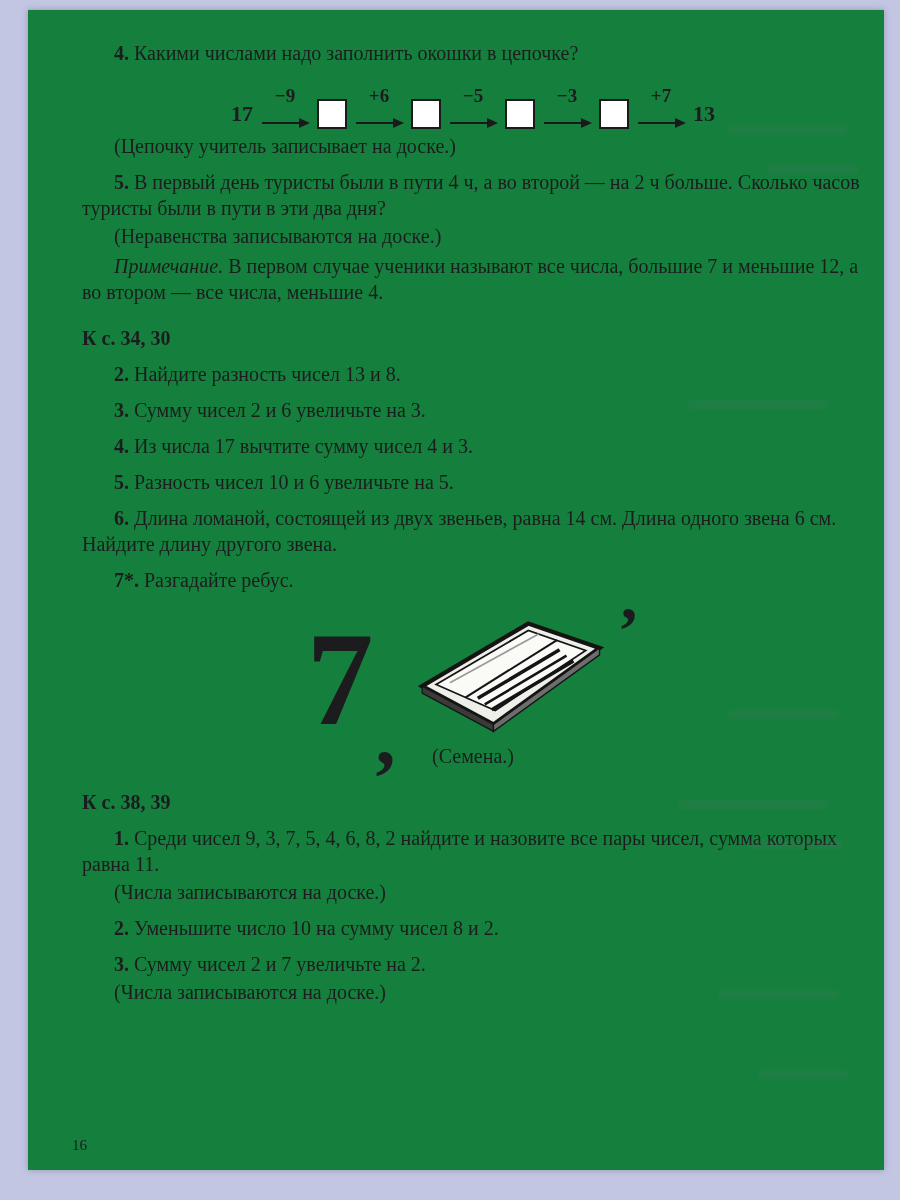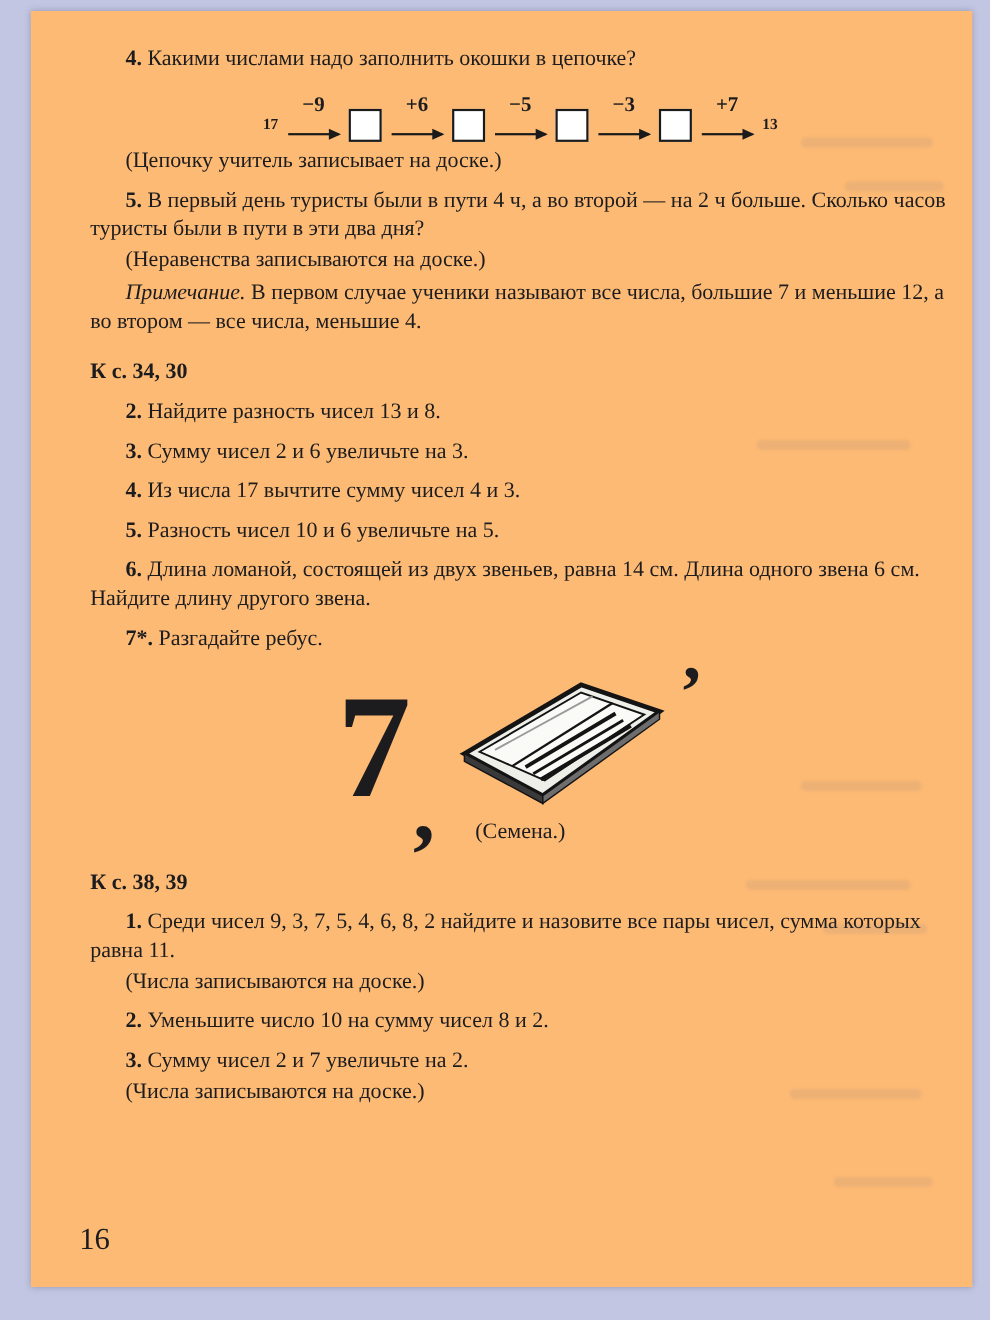--- a/index.html
+++ b/index.html
@@ -7,42 +7,42 @@
   body {
     position: relative;
     background: #c2c6e2;
     font-family: "Liberation Serif", serif;
     color: #1c1c1e;
     overflow: hidden;
   }
   .page {
     position: absolute;
     left: 28px; top: 10px; right: 16px; bottom: 30px;
-    background: #fdba74;
+    background: #15803d;
     overflow: hidden;
     box-shadow: 0 0 6px rgba(60,60,90,.35);
   }
   .content {
     padding: 30px 20px 0 54px;
     font-size: 20px;
     line-height: 1.3;
   }
   .item { text-indent: 32px; margin-top: 10px; }
   .note { text-indent: 32px; margin-top: 2px; }
   .remark { text-indent: 32px; margin-top: 4px; }
   .sec-heading { font-weight: 700; margin: 20px 0 2px; }
   b { font-weight: 700; }
   i { font-style: italic; }
 
   
   .chain {
     display: flex; align-items: center; justify-content: center;
     gap: 9px; padding-top: 27px; margin: 6px 0 4px;
   }
-  .chain-num { font-weight: 700; font-size: 14px; }
+  .chain-num { font-weight: 700; font-size: 22px; }
   .step { position: relative; display: inline-block; height: 13px; }
   .op {
     position: absolute; bottom: 16px; left: 50%; transform: translateX(-50%);
     font-weight: 700; font-size: 19px; line-height: 1; white-space: nowrap;
   }
   .arrow {
     display: inline-block; width: 46px; height: 2.6px;
     background: #1a1a1a; position: relative; vertical-align: middle;
   }
   .arrow::after {
@@ -76,22 +76,22 @@
     transform: translateY(12px); margin: 0 14px 0 2px;
   }
   .rebus-case { display: inline-block; transform: translateY(6px); }
   .rebus-apostrophe {
     display: inline-block; font-weight: 700; font-size: 66px; line-height: 1;
     align-self: flex-start; transform: translateY(-10px); margin-left: 8px;
   }
   .rebus-caption { text-align: center; margin-top: 8px; }
 
   .page-number {
-    position: absolute; left: 44px; bottom: 27px;
-    font-size: 28px;
+    position: absolute; left: 44px; bottom: 16px;
+    font-size: 15px;
   }
 
   
   .bleed {
     position: absolute; height: 9px; border-radius: 4px;
     background: rgba(110,110,140,.11); filter: blur(1.5px);
   }
 </style>
 </head>
 <body>

